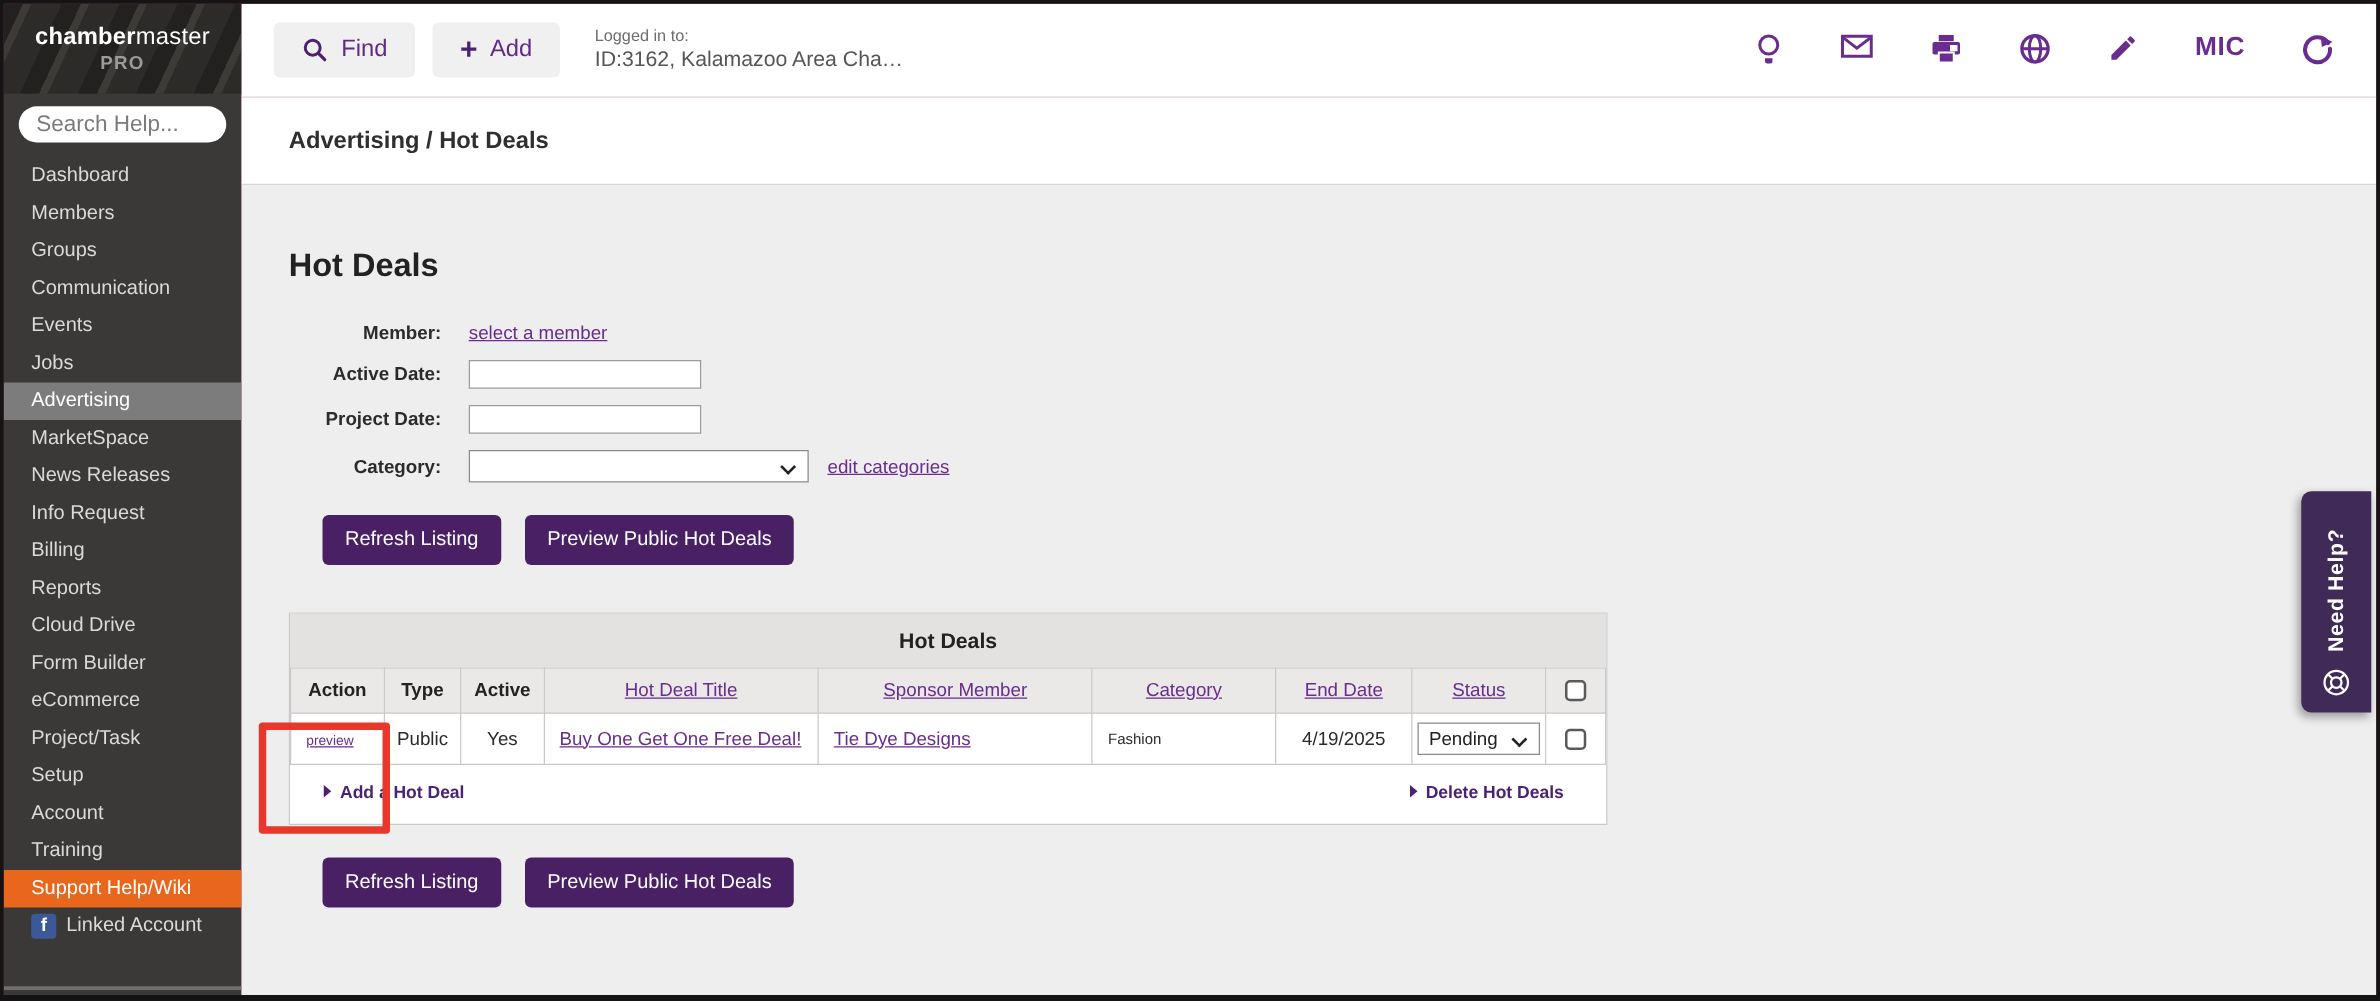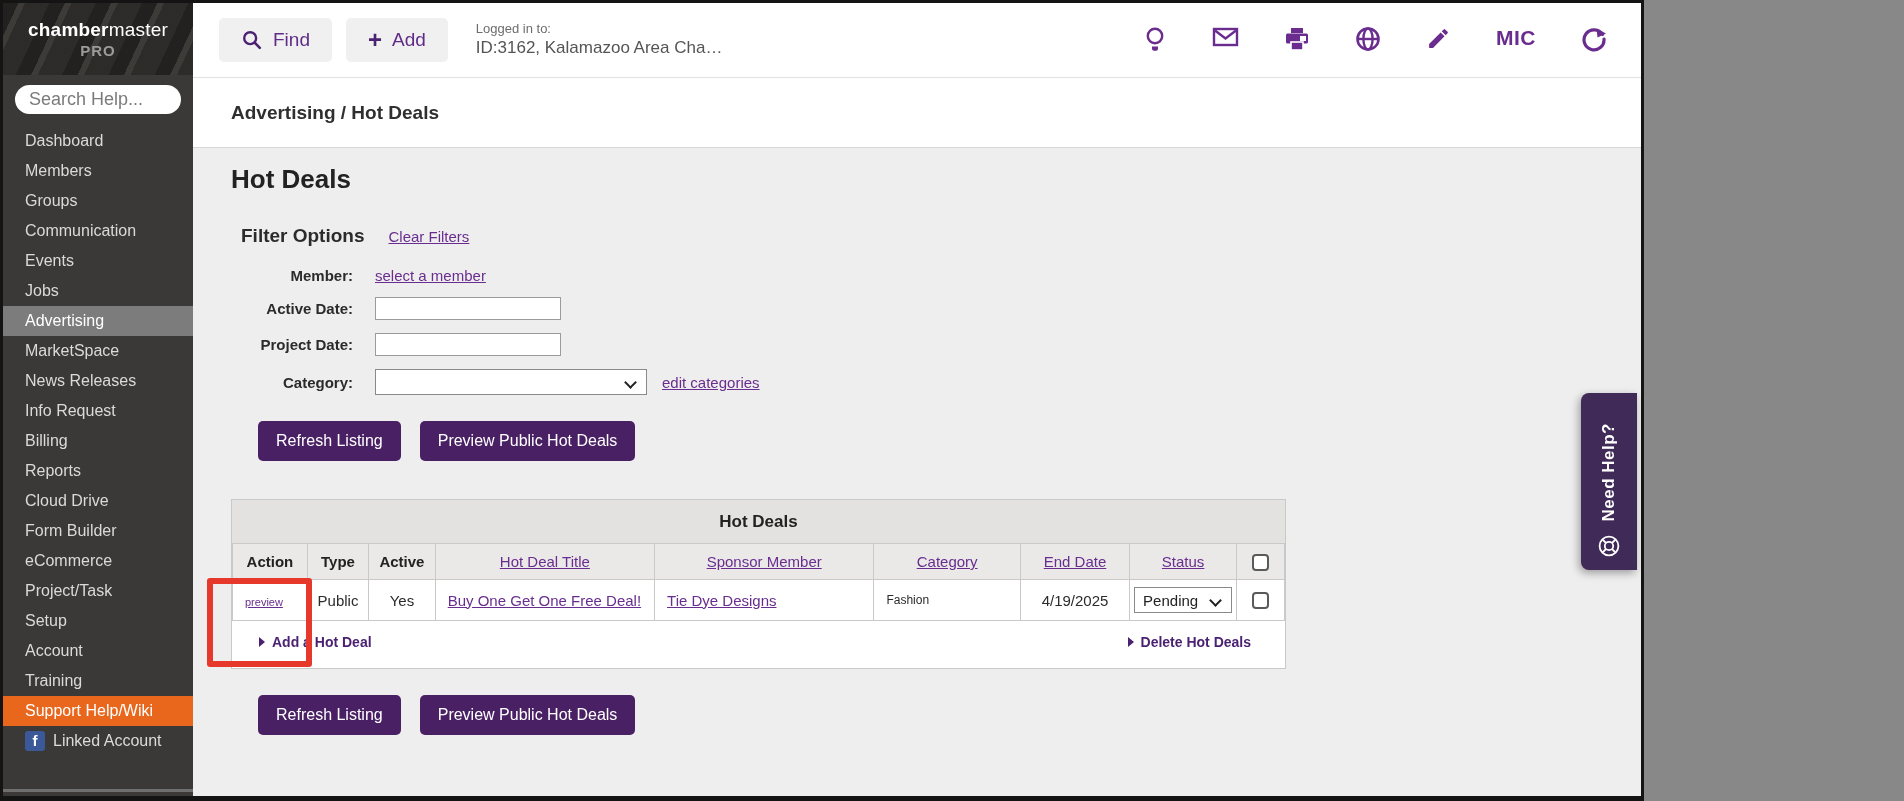--- a/index.html
+++ b/index.html
@@ -1,19 +1,19 @@
 <!DOCTYPE html>
 <html><head>
 <meta charset="utf-8">
 <style>
   * { box-sizing: border-box; margin: 0; padding: 0; }
   html,body { background:#888; }
   body { font-family: "Liberation Sans", sans-serif; }
 
-  .screen { position:relative; width:1644px; height:801px; background:#be185d;
+  .screen { position:relative; width:1904px; height:801px; background:#be185d;
             border:3px solid #141414; border-bottom-width:5px; overflow:hidden; }
 
   
   .sidebar { position:absolute; left:0; top:0; width:190px; height:100%;
              background:#3a3937; z-index:3; }
   .logo { height:72px; background:#343330; position:relative; overflow:hidden;
           display:flex; flex-direction:column; align-items:center; justify-content:center; }
   .logo::before { content:""; position:absolute; inset:0;
           background: repeating-linear-gradient(115deg, rgba(0,0,0,.35) 0 14px, rgba(255,255,255,.04) 14px 20px, rgba(0,0,0,.15) 20px 42px); }
   .logo-line { position:relative; color:#fff; font-size:19px; letter-spacing:.2px; }
@@ -49,21 +49,21 @@
   .loggedin .l1 { font-size:13px; color:#6d6d6d; }
   .loggedin .l2 { font-size:17px; color:#555; }
   .tb-icons { margin-left:auto; display:flex; align-items:flex-start; gap:45px; margin-right:34px; }
   .icon-btn { background:none; border:none; cursor:pointer; display:flex; align-items:center; }
   .mic { color:#6a2d8f; font-weight:bold; font-size:21px; letter-spacing:.5px; }
 
   .breadcrumb-bar { height:70px; background:#fff; border-bottom:1px solid #d7d7d7;
                     display:flex; align-items:center; padding-left:38px; flex:0 0 auto; }
   .breadcrumb { font-weight:bold; font-size:19px; color:#2f2f2f; }
 
-  .content { flex:1; background:#efeeee; position:relative; padding:16px 0 0 38px; }
+  .content { flex:1; background:#efeeee; position:relative; padding:49px 0 0 38px; }
   .page-title { font-size:26px; font-weight:bold; color:#222; margin-bottom:30px; }
 
   .filter-head { display:flex; align-items:baseline; gap:24px; margin-bottom:20px; padding-left:10px; }
   .filter-title { font-size:19px; font-weight:bold; color:#2b2b2b; }
   a.plink { color:#682d8f; text-decoration:underline; cursor:pointer; }
   .clear-filters { font-size:15px; }
 
   .filter-grid { display:flex; flex-direction:column; gap:13px; }
   .frow { display:flex; align-items:center; }
   .flabel { width:122px; text-align:right; font-weight:bold; font-size:15px; color:#2b2b2b; flex:0 0 auto; }
@@ -243,24 +243,20 @@
       </div>
     </header>
 
     <div class="breadcrumb-bar">
       <span class="breadcrumb">Advertising / Hot Deals</span>
     </div>
 
     <div class="content">
       <h1 class="page-title">Hot Deals</h1>
 
-      <div class="filter-head">
-        <span class="filter-title">Filter Options</span>
-        <a class="plink clear-filters">Clear Filters</a>
-      </div>
 
       <div class="filter-grid">
         <div class="frow">
           <span class="flabel">Member:</span>
           <span class="fctrl">
               <a class="plink member-link">select a member</a>
             </span>
         </div>
         <div class="frow">
           <span class="flabel">Active Date:</span>

